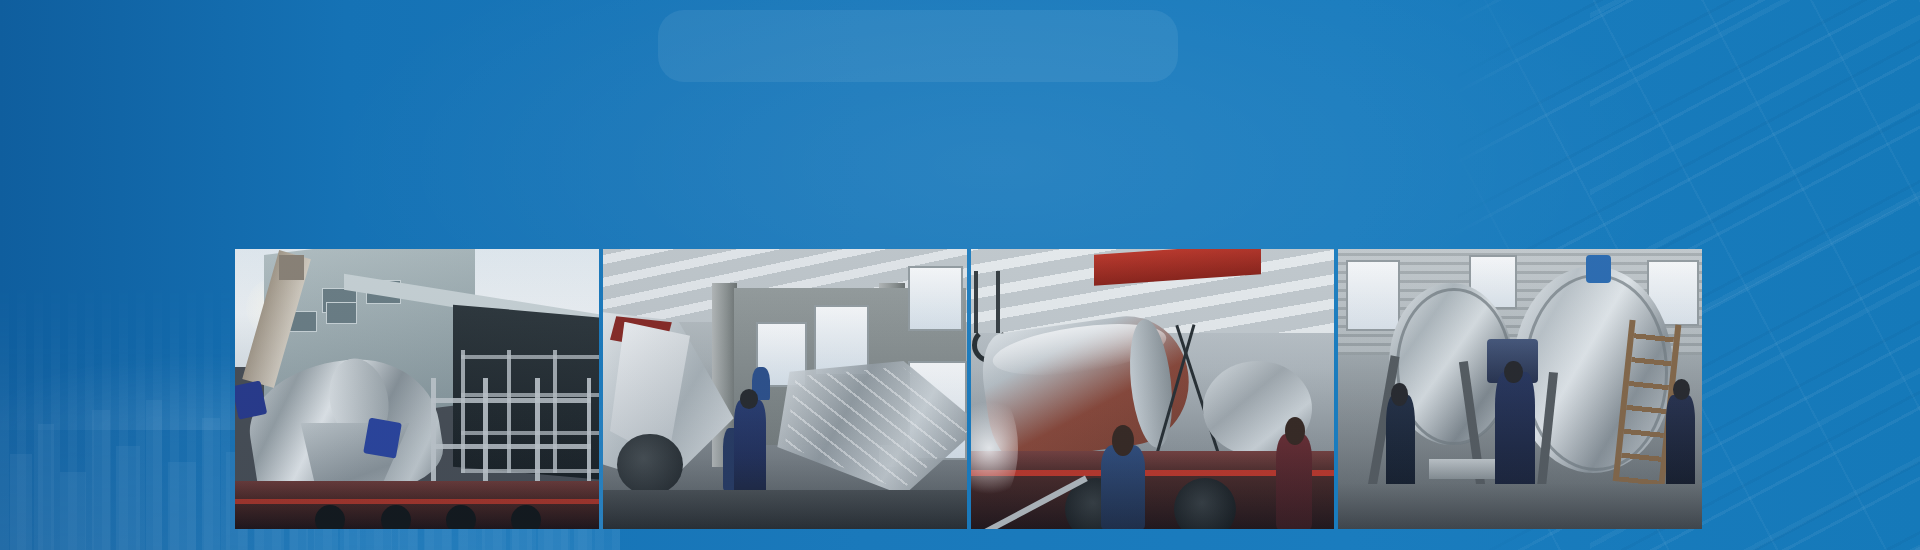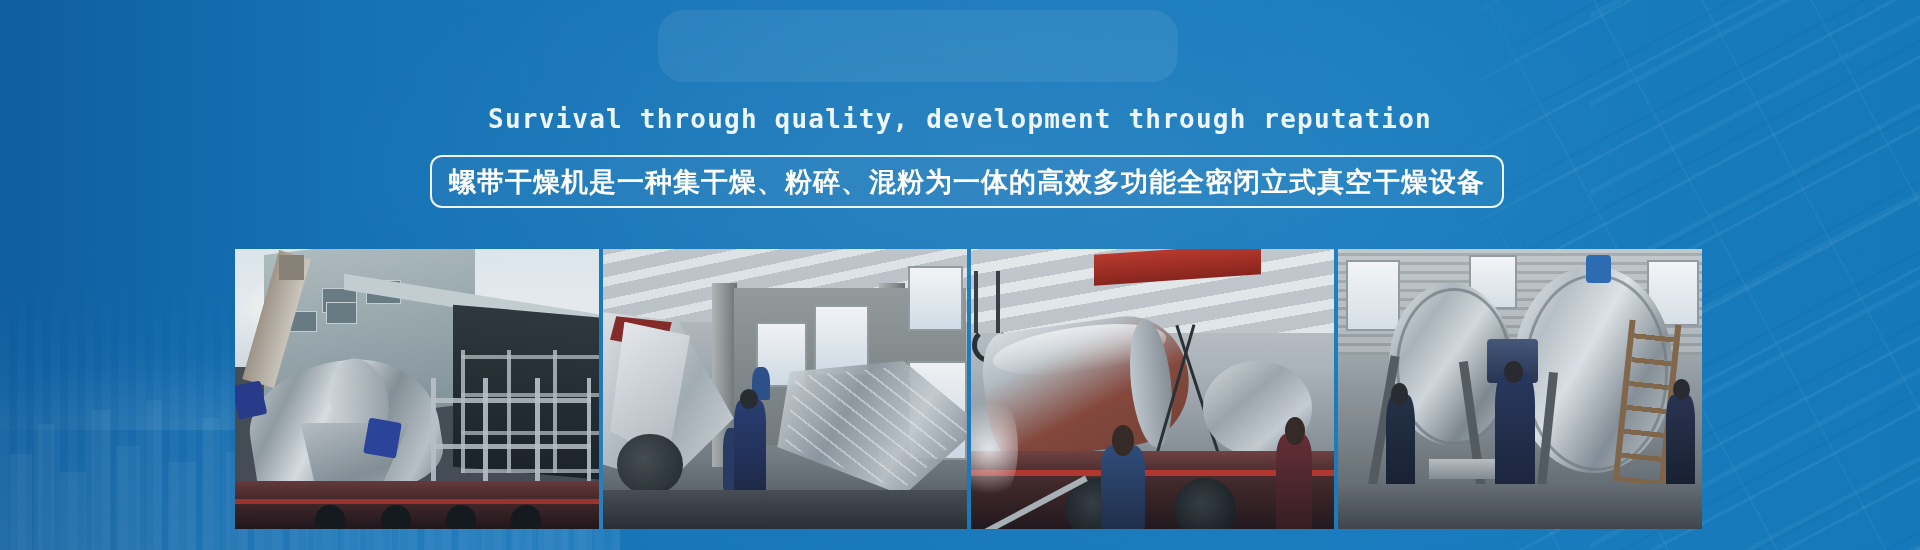--- a/index.html
+++ b/index.html
@@ -299,25 +299,21 @@
     <div class="blk" style="left:538px;width:30px;height:136px;"></div>
     <div class="blk" style="left:574px;width:18px;height:90px;"></div>
   </div>
   <div class="bg-mountain"></div>
   <div class="bg-truss"></div>
   <div class="bg-truss2"></div>
   <div class="bg-vignette"></div>
 
   <div class="headline-plate"></div>
 
-  <div class="slogan">Survival through quality, development through reputation</div>
-
-  <div class="desc-box">
-    <span class="desc-text">螺带干燥机是一种集干燥、粉碎、混粉为一体的高效多功能全密闭立式真空干燥设备</span>
-  </div>
+
 
   <div class="photo-strip">
 
     <div class="photo">
       <div class="scene">
         <div class="p1-sky"></div>
         <div class="p1-sun"></div>
         <div class="p1-bldg"></div>
         <div class="p1-win" style="left:24%;top:14%;width:9%;height:8%;"></div>
         <div class="p1-win" style="left:36%;top:11%;width:9%;height:8%;"></div>

